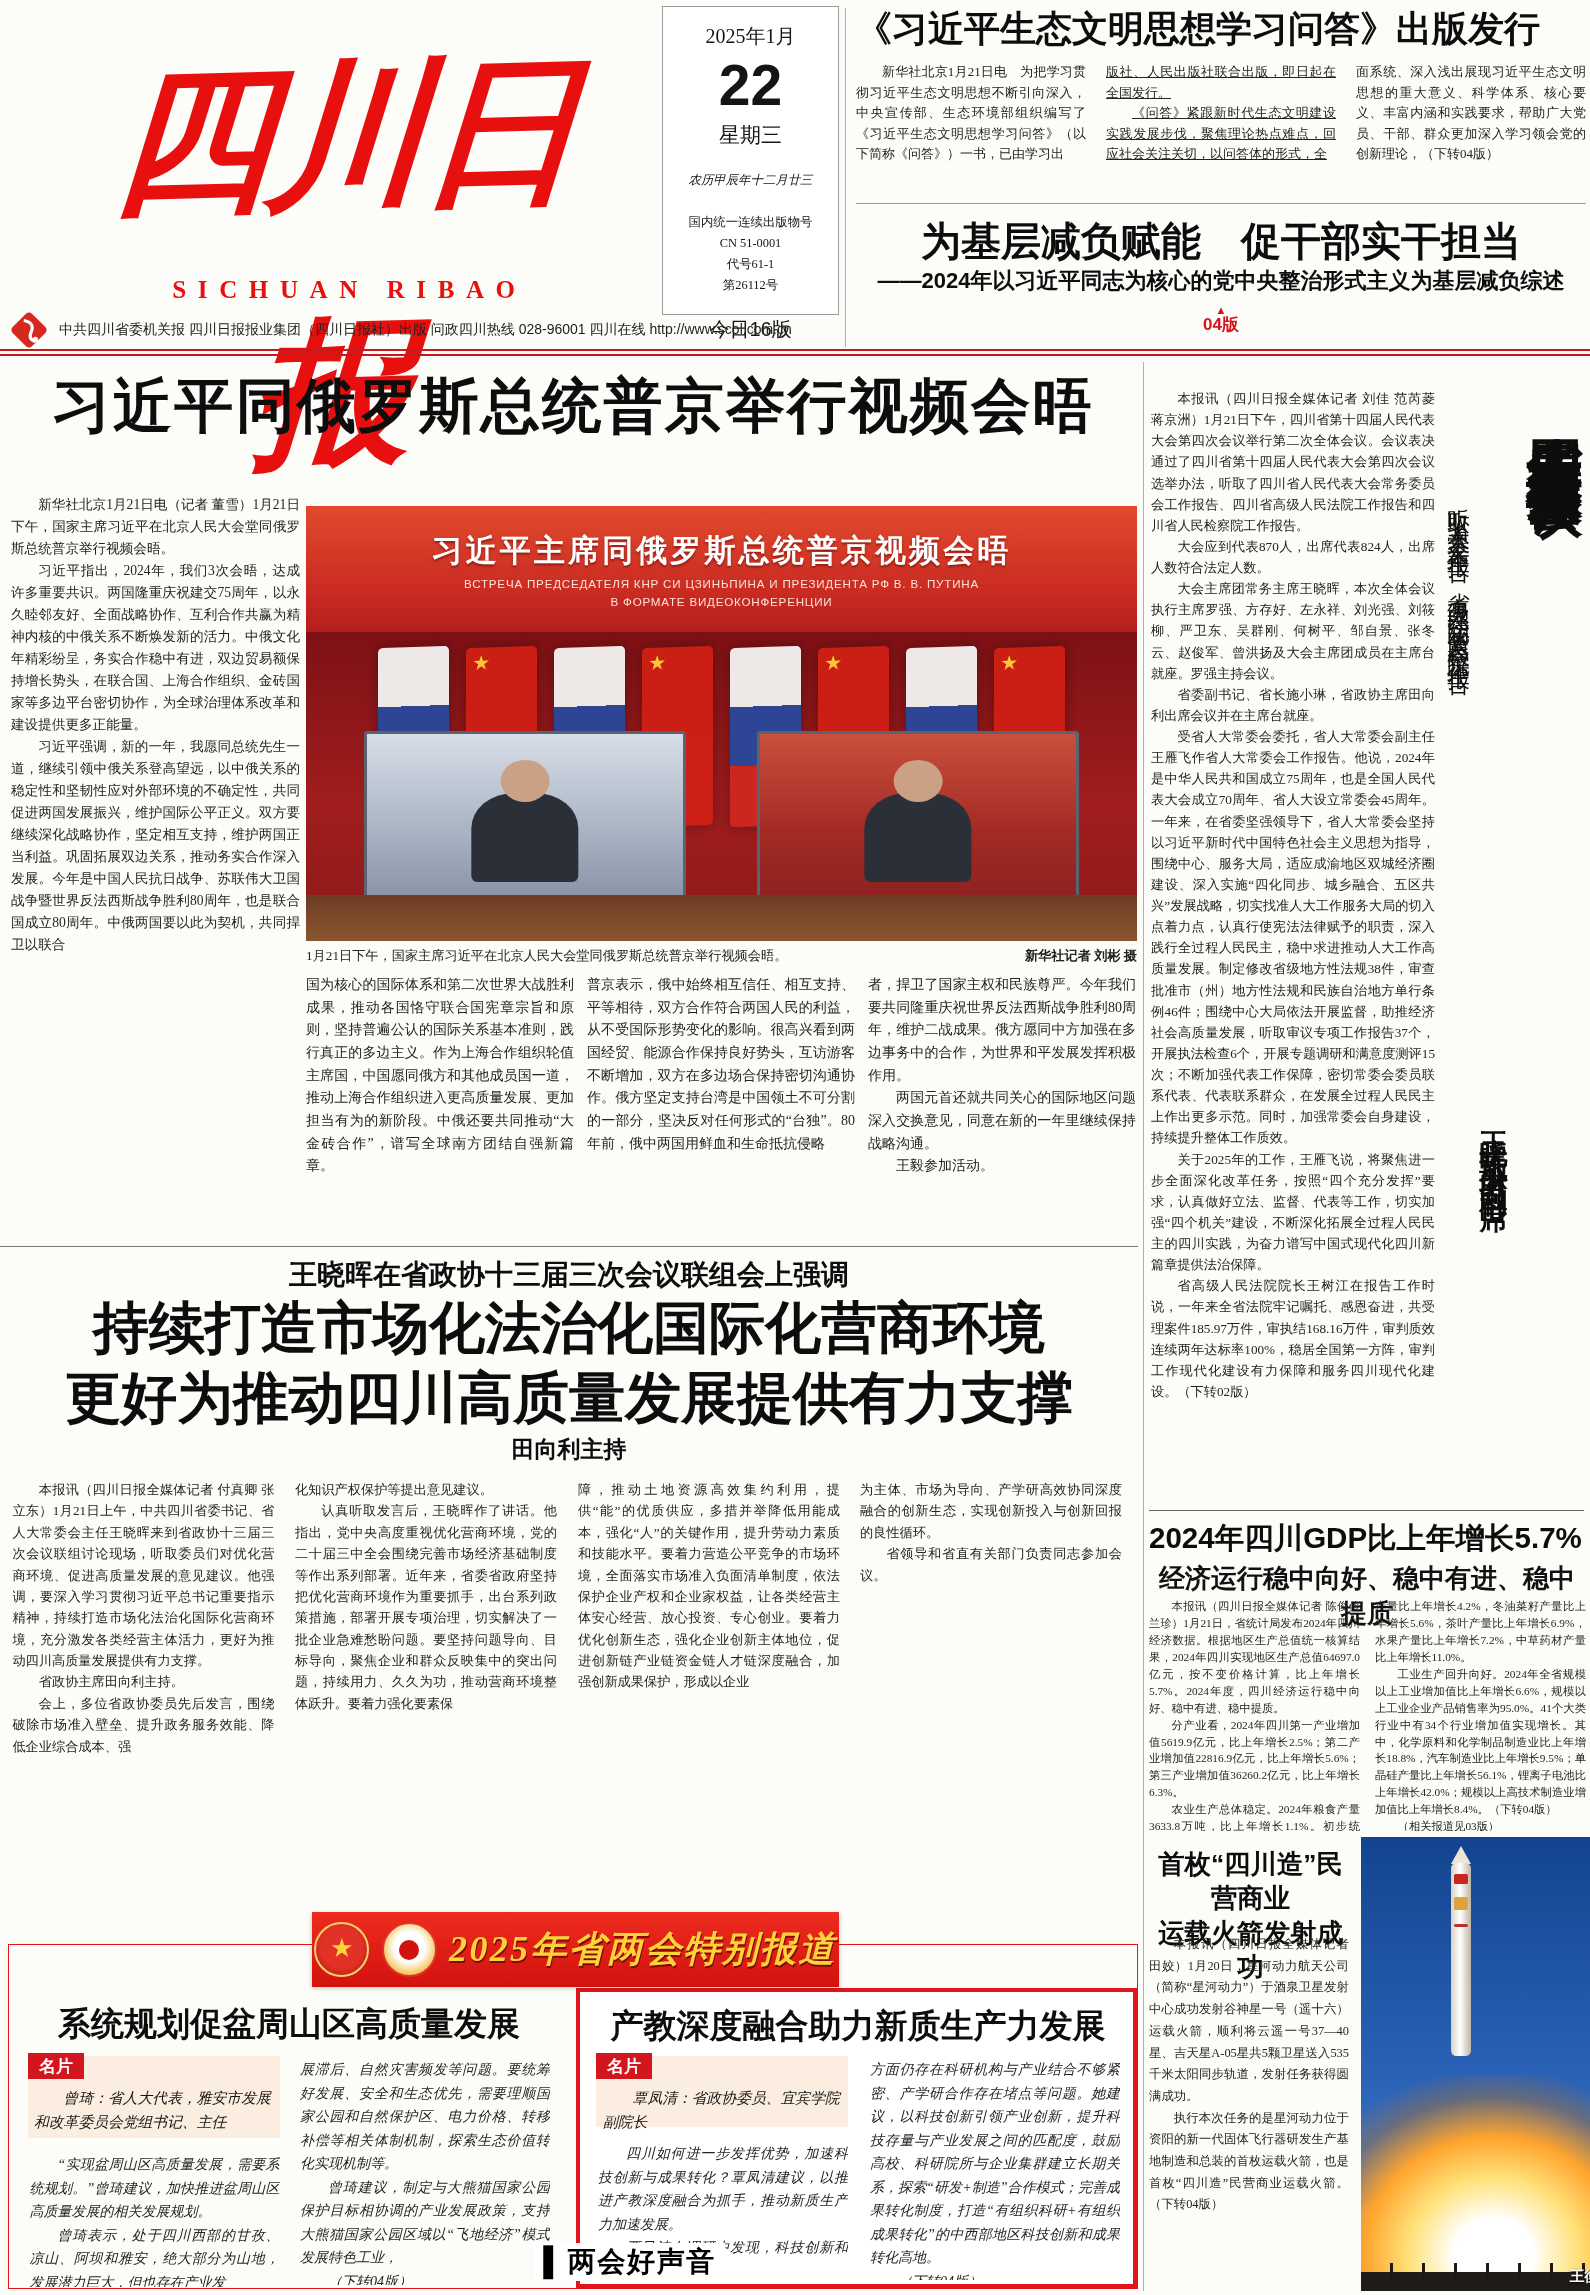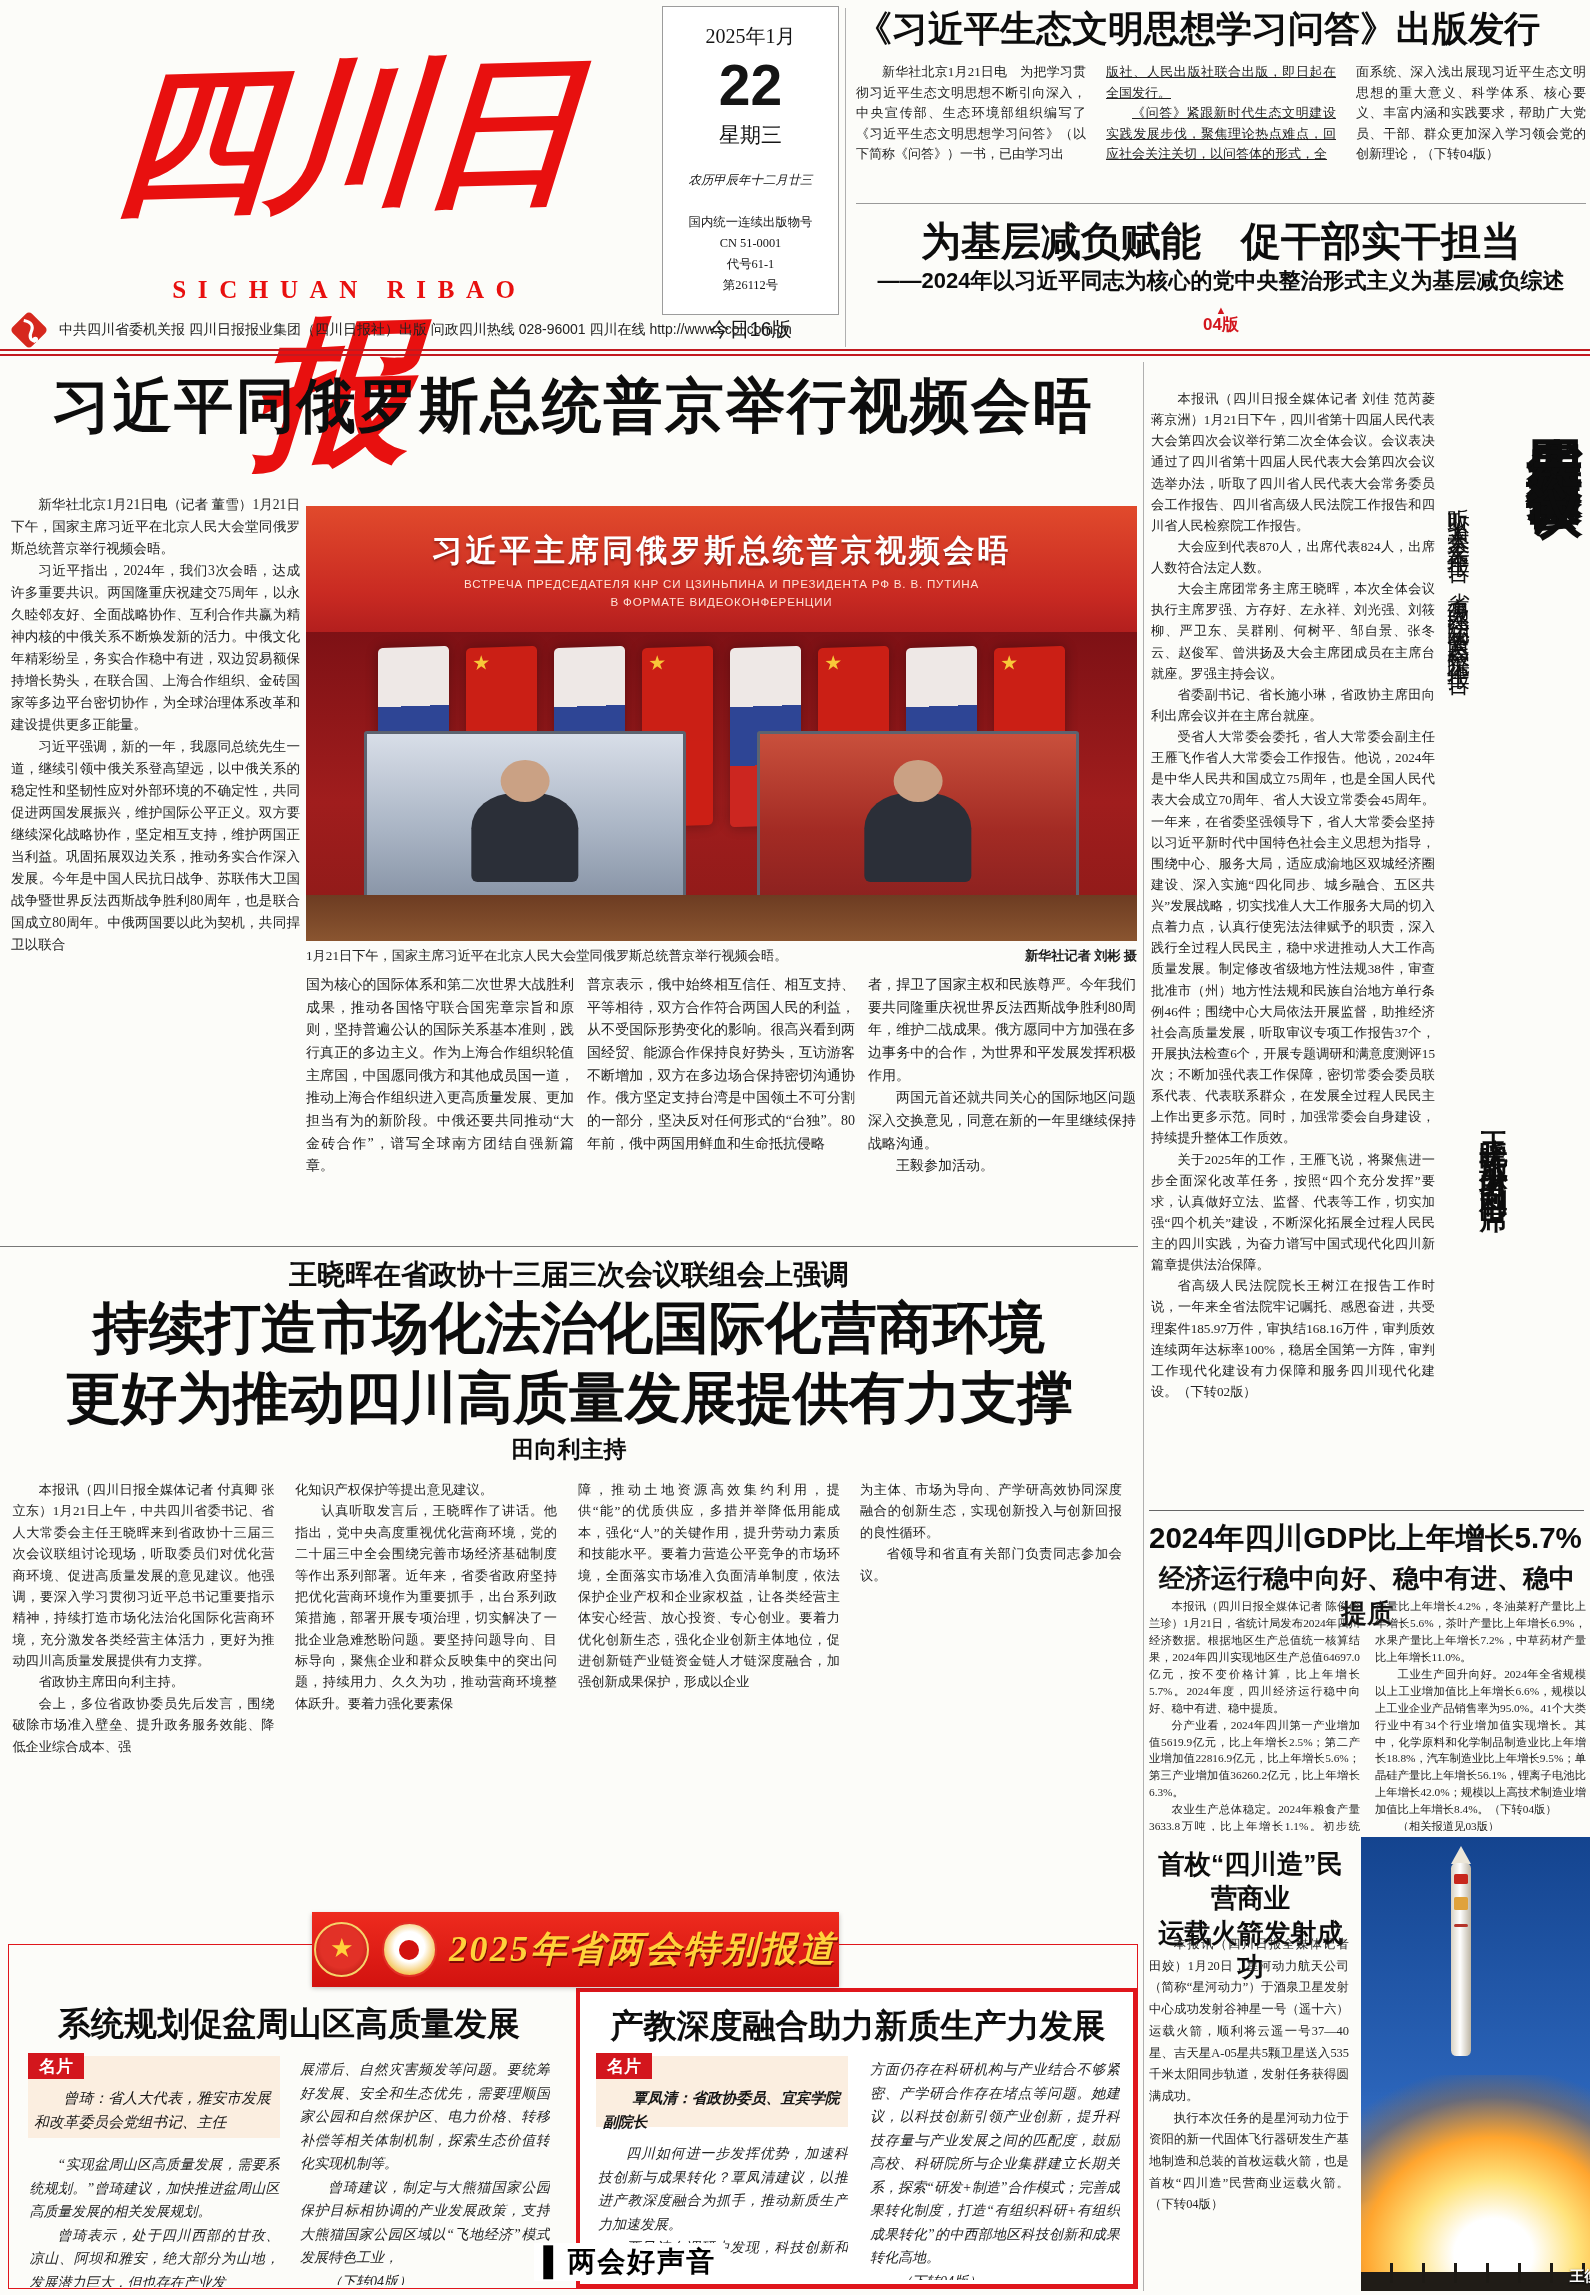--- a/index.html
+++ b/index.html
@@ -303,21 +303,21 @@
   <div class="abs col kai cont" style="left:300px;top:2058px;width:250px;height:227px;font-size:14px;line-height:1.68;">
       <p>展滞后、自然灾害频发等问题。要统筹好发展、安全和生态优先，需要理顺国家公园和自然保护区、电力价格、转移补偿等相关体制机制，探索生态价值转化实现机制等。</p>
       <p>曾琦建议，制定与大熊猫国家公园保护目标相协调的产业发展政策，支持大熊猫国家公园区域以“飞地经济”模式发展特色工业，</p>
       <p>（下转04版）</p>
     </div>
 
   <div class="abs redbox" style="left:576px;top:1988px;width:561px;height:300px;"></div>
   <div class="abs hl-black center" style="left:590px;top:2004px;width:536px;font-size:33px;">产教深度融合助力新质生产力发展</div>
   <div class="abs profilebg" style="left:596px;top:2056px;width:252px;height:71px;"></div>
   <div class="abs tag" style="left:596px;top:2053px;z-index:2;">名片</div>
-  <div class="abs kai" style="left:603px;top:2086px;width:241px;font-size:14.8px;line-height:1.65;text-indent:2em;font-weight:bold;">覃凤清：省政协委员、宜宾学院副院长</div>
+  <div class="abs kai" style="left:603px;top:2086px;width:241px;font-size:14.8px;line-height:1.65;text-indent:2em;">覃凤清：省政协委员、宜宾学院副院长</div>
   <div class="abs col kai" style="left:598px;top:2142px;width:250px;height:138px;font-size:14px;line-height:1.68;">
       <p>四川如何进一步发挥优势，加速科技创新与成果转化？覃凤清建议，以推进产教深度融合为抓手，推动新质生产力加速发展。</p>
       <p>覃凤清在调研中发现，科技创新和产业发展</p>
     </div>
   <div class="abs col kai cont" style="left:870px;top:2058px;width:250px;height:222px;font-size:14px;line-height:1.68;font-family:Liberation Serif, serif;">
       <p>方面仍存在科研机构与产业结合不够紧密、产学研合作存在堵点等问题。她建议，以科技创新引领产业创新，提升科技存量与产业发展之间的匹配度，鼓励高校、科研院所与企业集群建立长期关系，探索“研发+制造”合作模式；完善成果转化制度，打造“有组织科研+有组织成果转化”的中西部地区科技创新和成果转化高地。</p>
       <p>（下转04版）</p>
     </div>
 
   <div class="abs voice" style="left:534px;top:2243px;z-index:5;">两会好声音</div>

